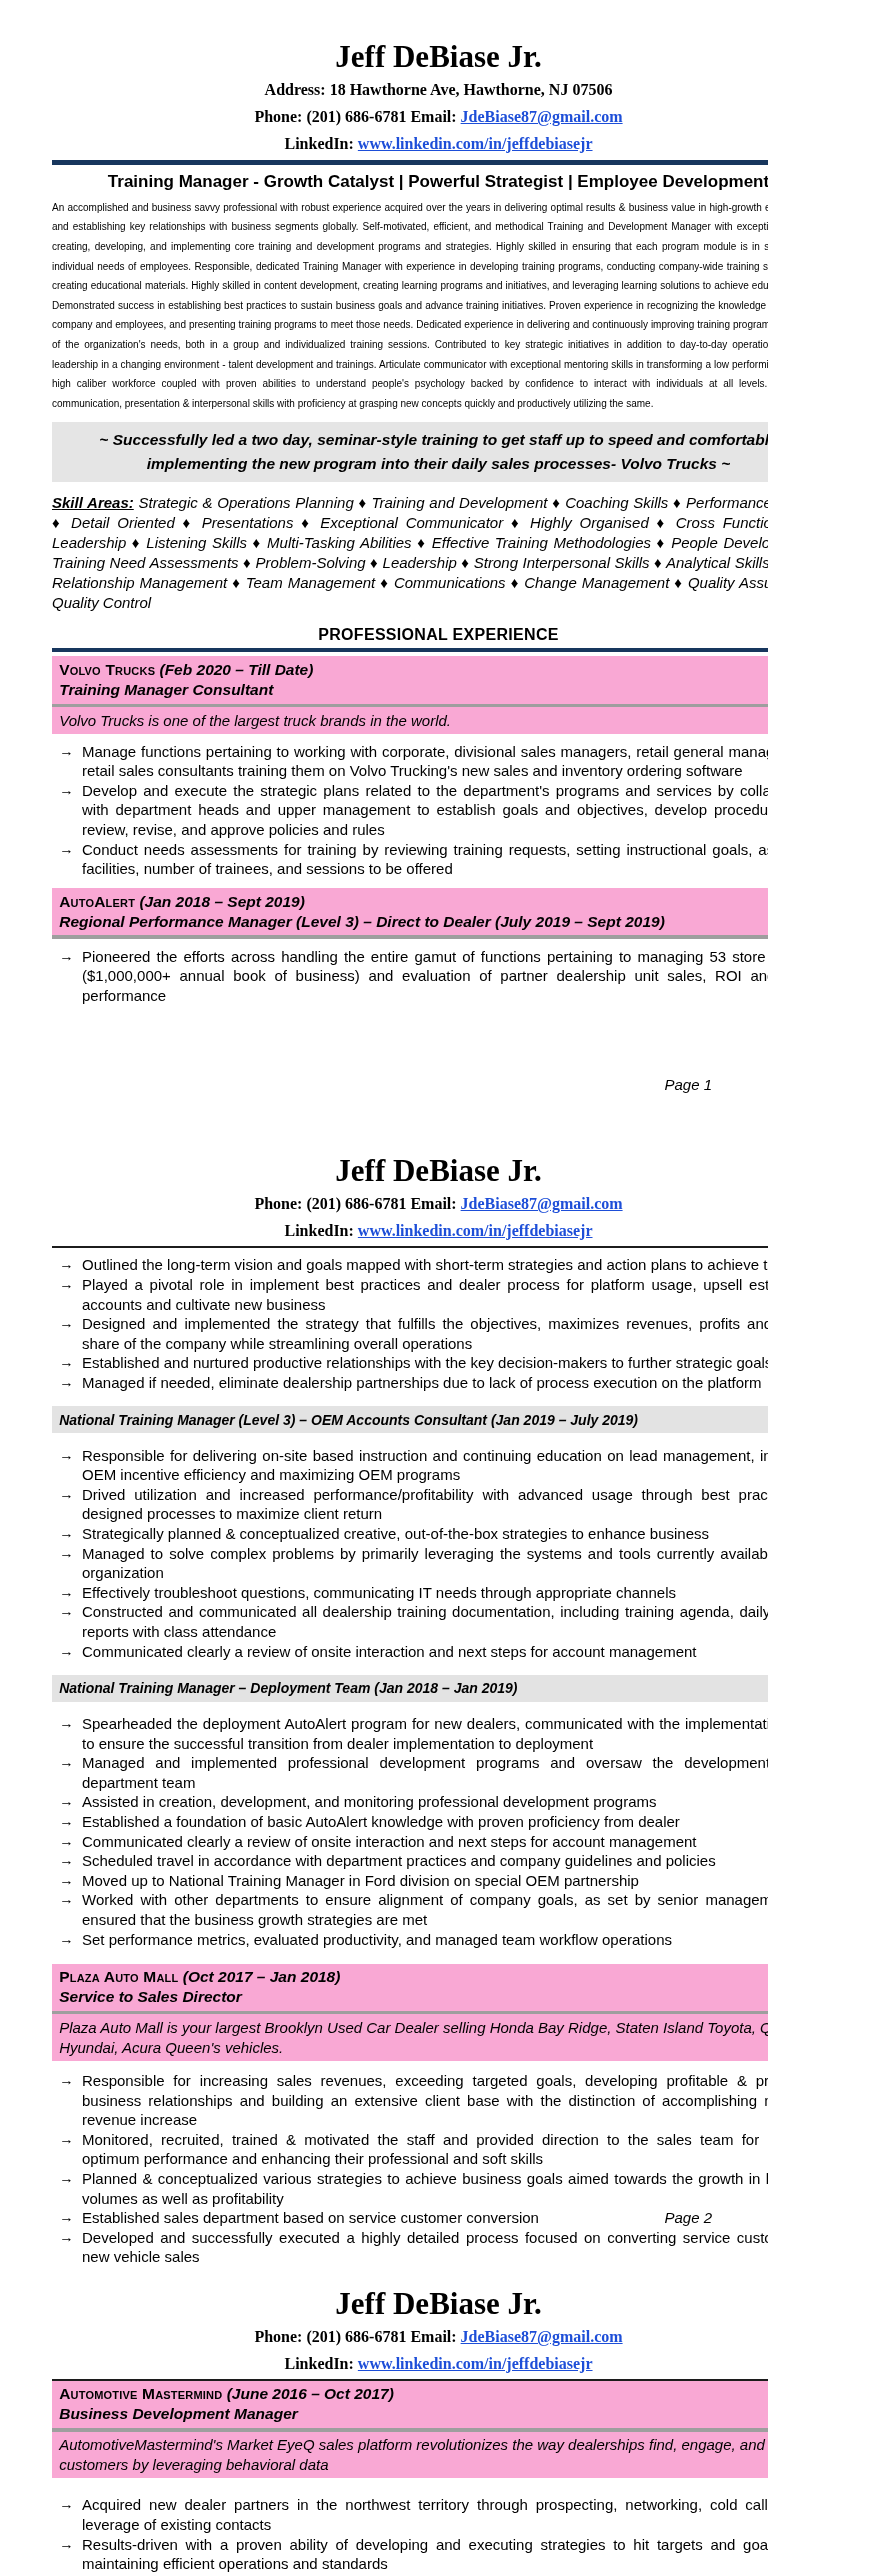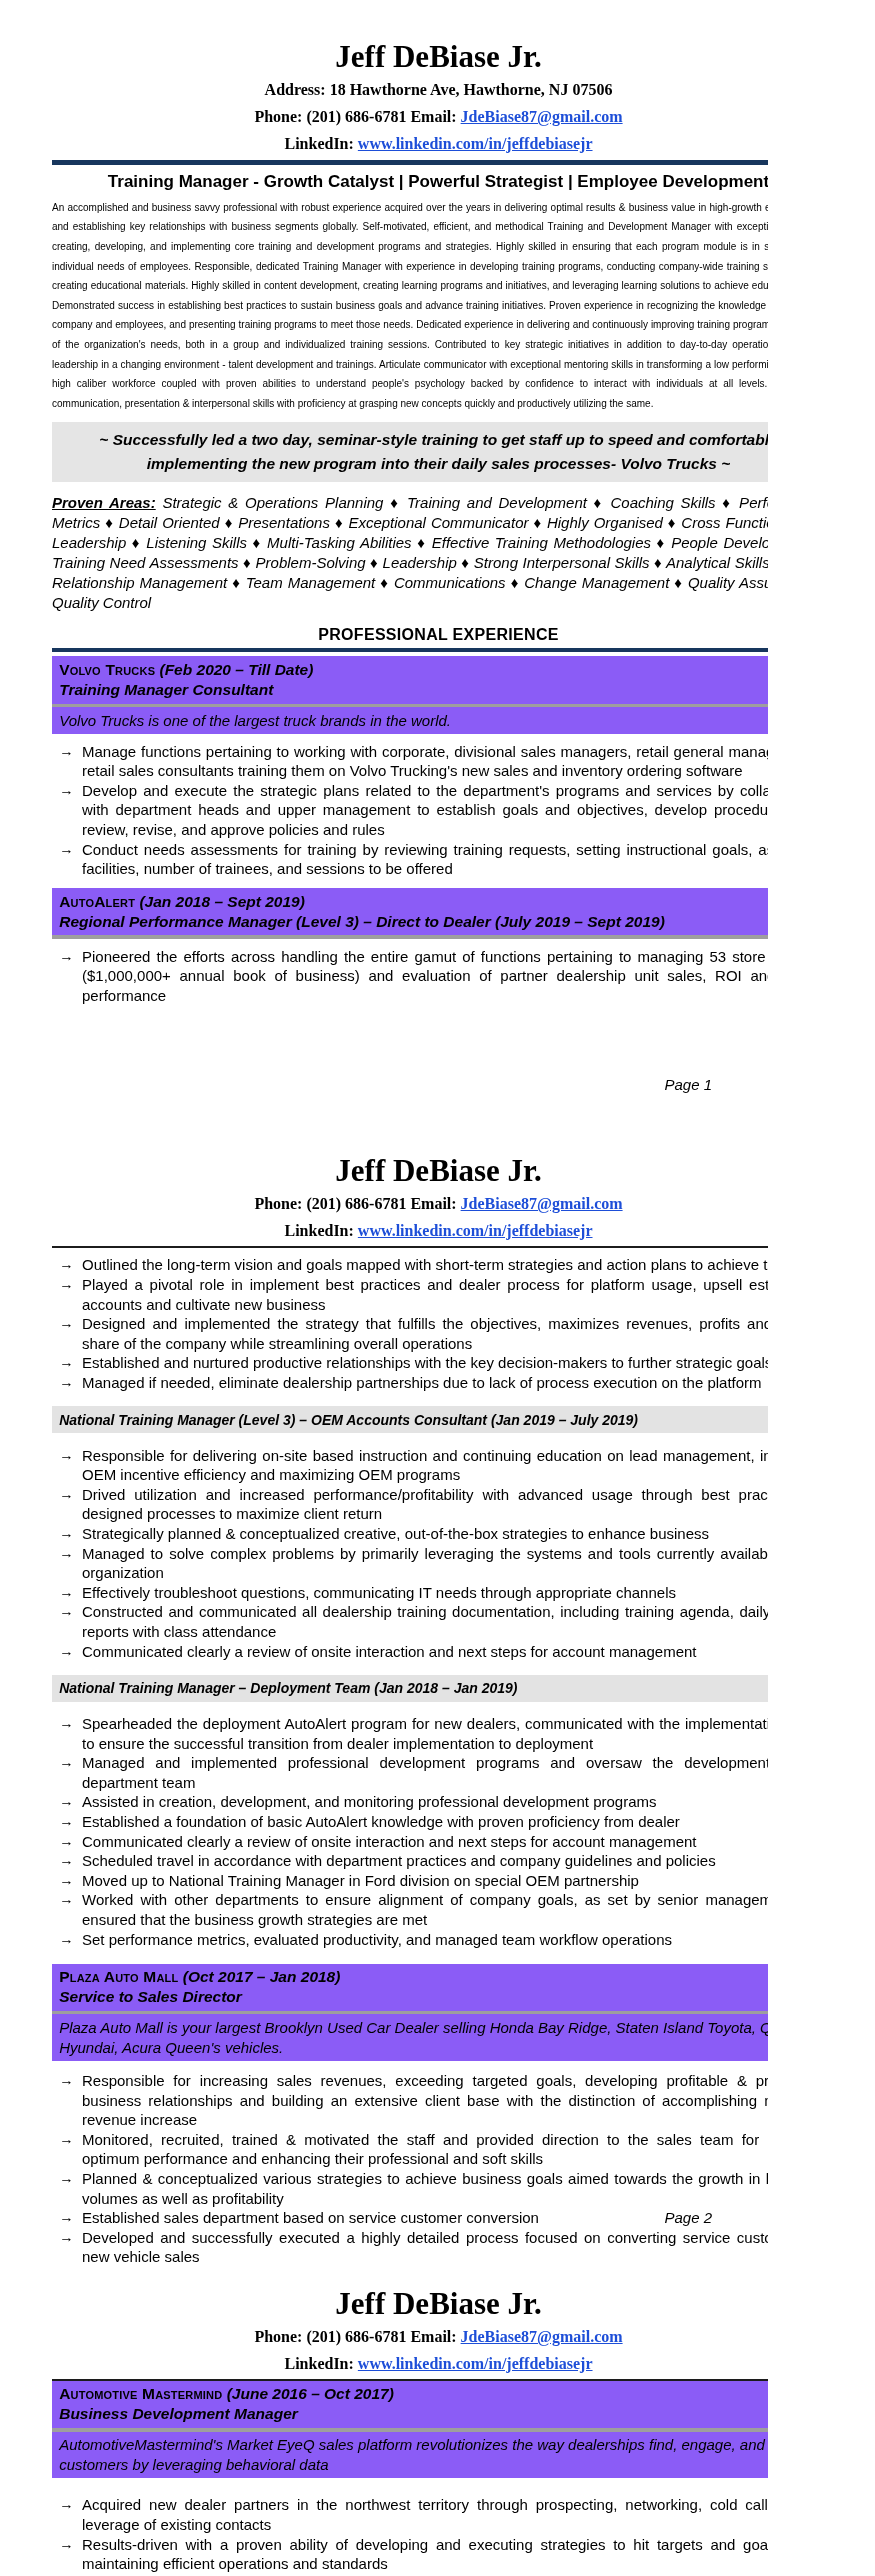--- a/index.html
+++ b/index.html
@@ -26,21 +26,21 @@
   .quote-block{background:#e5e5e5;margin-top:8.2px;padding:6.2px 13.4px;
         font-weight:bold;font-style:italic;font-size:15.5px;line-height:24px;text-align:center;}
 
   .skills{margin-top:11.3px;font-style:italic;font-size:15px;line-height:20px;text-align:justify;}
   .b{font-weight:bold;}
   .u{text-decoration:underline;}
 
   .section-header{font-weight:bold;font-size:16px;text-align:center;margin-top:12.4px;letter-spacing:0.3px;}
   .section-rule{height:4.1px;background:#17365d;margin-top:4.6px;}
 
-  .company-block{background:#8b5cf6;margin-top:4.1px;}
+  .company-block{background:#f9a8d4;margin-top:4.1px;}
   .company-pad{padding:3.6px 7.2px;}
   .company-line{font-weight:bold;font-size:15.5px;line-height:20px;}
   .co{font-variant:small-caps;letter-spacing:0.2px;}
   .dates{font-style:italic;}
   .role-line{font-weight:bold;font-style:italic;font-size:15.5px;line-height:20px;}
   .company-divider{height:3.6px;background:#9e9e9e;}
   .company-desc{font-style:italic;font-size:15px;line-height:19.6px;}
 
   .role-bar{background:#e3e3e3;margin-top:13.4px;padding:3.6px 7.2px;
         font-weight:bold;font-style:italic;font-size:14px;line-height:20px;}
@@ -78,21 +78,21 @@
 
     <div class="navy-rule"></div>
 
     <div class="banner">Training Manager - Growth Catalyst | Powerful Strategist | Employee Development</div>
 
     <div class="body-text summary">An accomplished and business savvy professional with robust experience acquired over the years in delivering optimal results &amp; business value in high-growth environments and establishing key relationships with business segments globally. Self-motivated, efficient, and methodical Training and Development Manager with exceptional skills in creating, developing, and implementing core training and development programs and strategies. Highly skilled in ensuring that each program module is in sync with the individual needs of employees. Responsible, dedicated Training Manager with experience in developing training programs, conducting company-wide training sessions, and creating educational materials. Highly skilled in content development, creating learning programs and initiatives, and leveraging learning solutions to achieve education goals. Demonstrated success in establishing best practices to sustain business goals and advance training initiatives. Proven experience in recognizing the knowledge needs of the company and employees, and presenting training programs to meet those needs. Dedicated experience in delivering and continuously improving training programs, in support of the organization's needs, both in a group and individualized training sessions. Contributed to key strategic initiatives in addition to day-to-day operations, provided leadership in a changing environment - talent development and trainings. Articulate communicator with exceptional mentoring skills in transforming a low performing team to a high caliber workforce coupled with proven abilities to understand people's psychology backed by confidence to interact with individuals at all levels. Exceptional communication, presentation &amp; interpersonal skills with proficiency at grasping new concepts quickly and productively utilizing the same.</div>
 
     <div class="quote-block">~ Successfully led a two day, seminar-style training to get staff up to speed and comfortable implementing the new program into their daily sales processes- Volvo Trucks ~</div>
 
     <div class="skills">
-      <span class="b u">Proven Areas:</span>
+      <span class="b u">Skill Areas:</span>
       <span>Strategic &amp; Operations Planning ♦ Training and Development ♦ Coaching Skills ♦ Performance Metrics ♦ Detail Oriented ♦ Presentations ♦ Exceptional Communicator ♦ Highly Organised ♦ Cross Function Team Leadership ♦ Listening Skills ♦ Multi-Tasking Abilities ♦ Effective Training Methodologies ♦ People Development ♦ Training Need Assessments ♦ Problem-Solving ♦ Leadership ♦ Strong Interpersonal Skills ♦ Analytical Skills ♦ Client Relationship Management ♦ Team Management ♦ Communications ♦ Change Management ♦ Quality Assurance &amp; Quality Control</span>
     </div>
 
     <div class="section-header">PROFESSIONAL EXPERIENCE</div>
     <div class="section-rule"></div>
 
     <div class="company-block">
       <div class="company-pad">
         <div class="company-line">
           <span class="co">Volvo Trucks</span>

